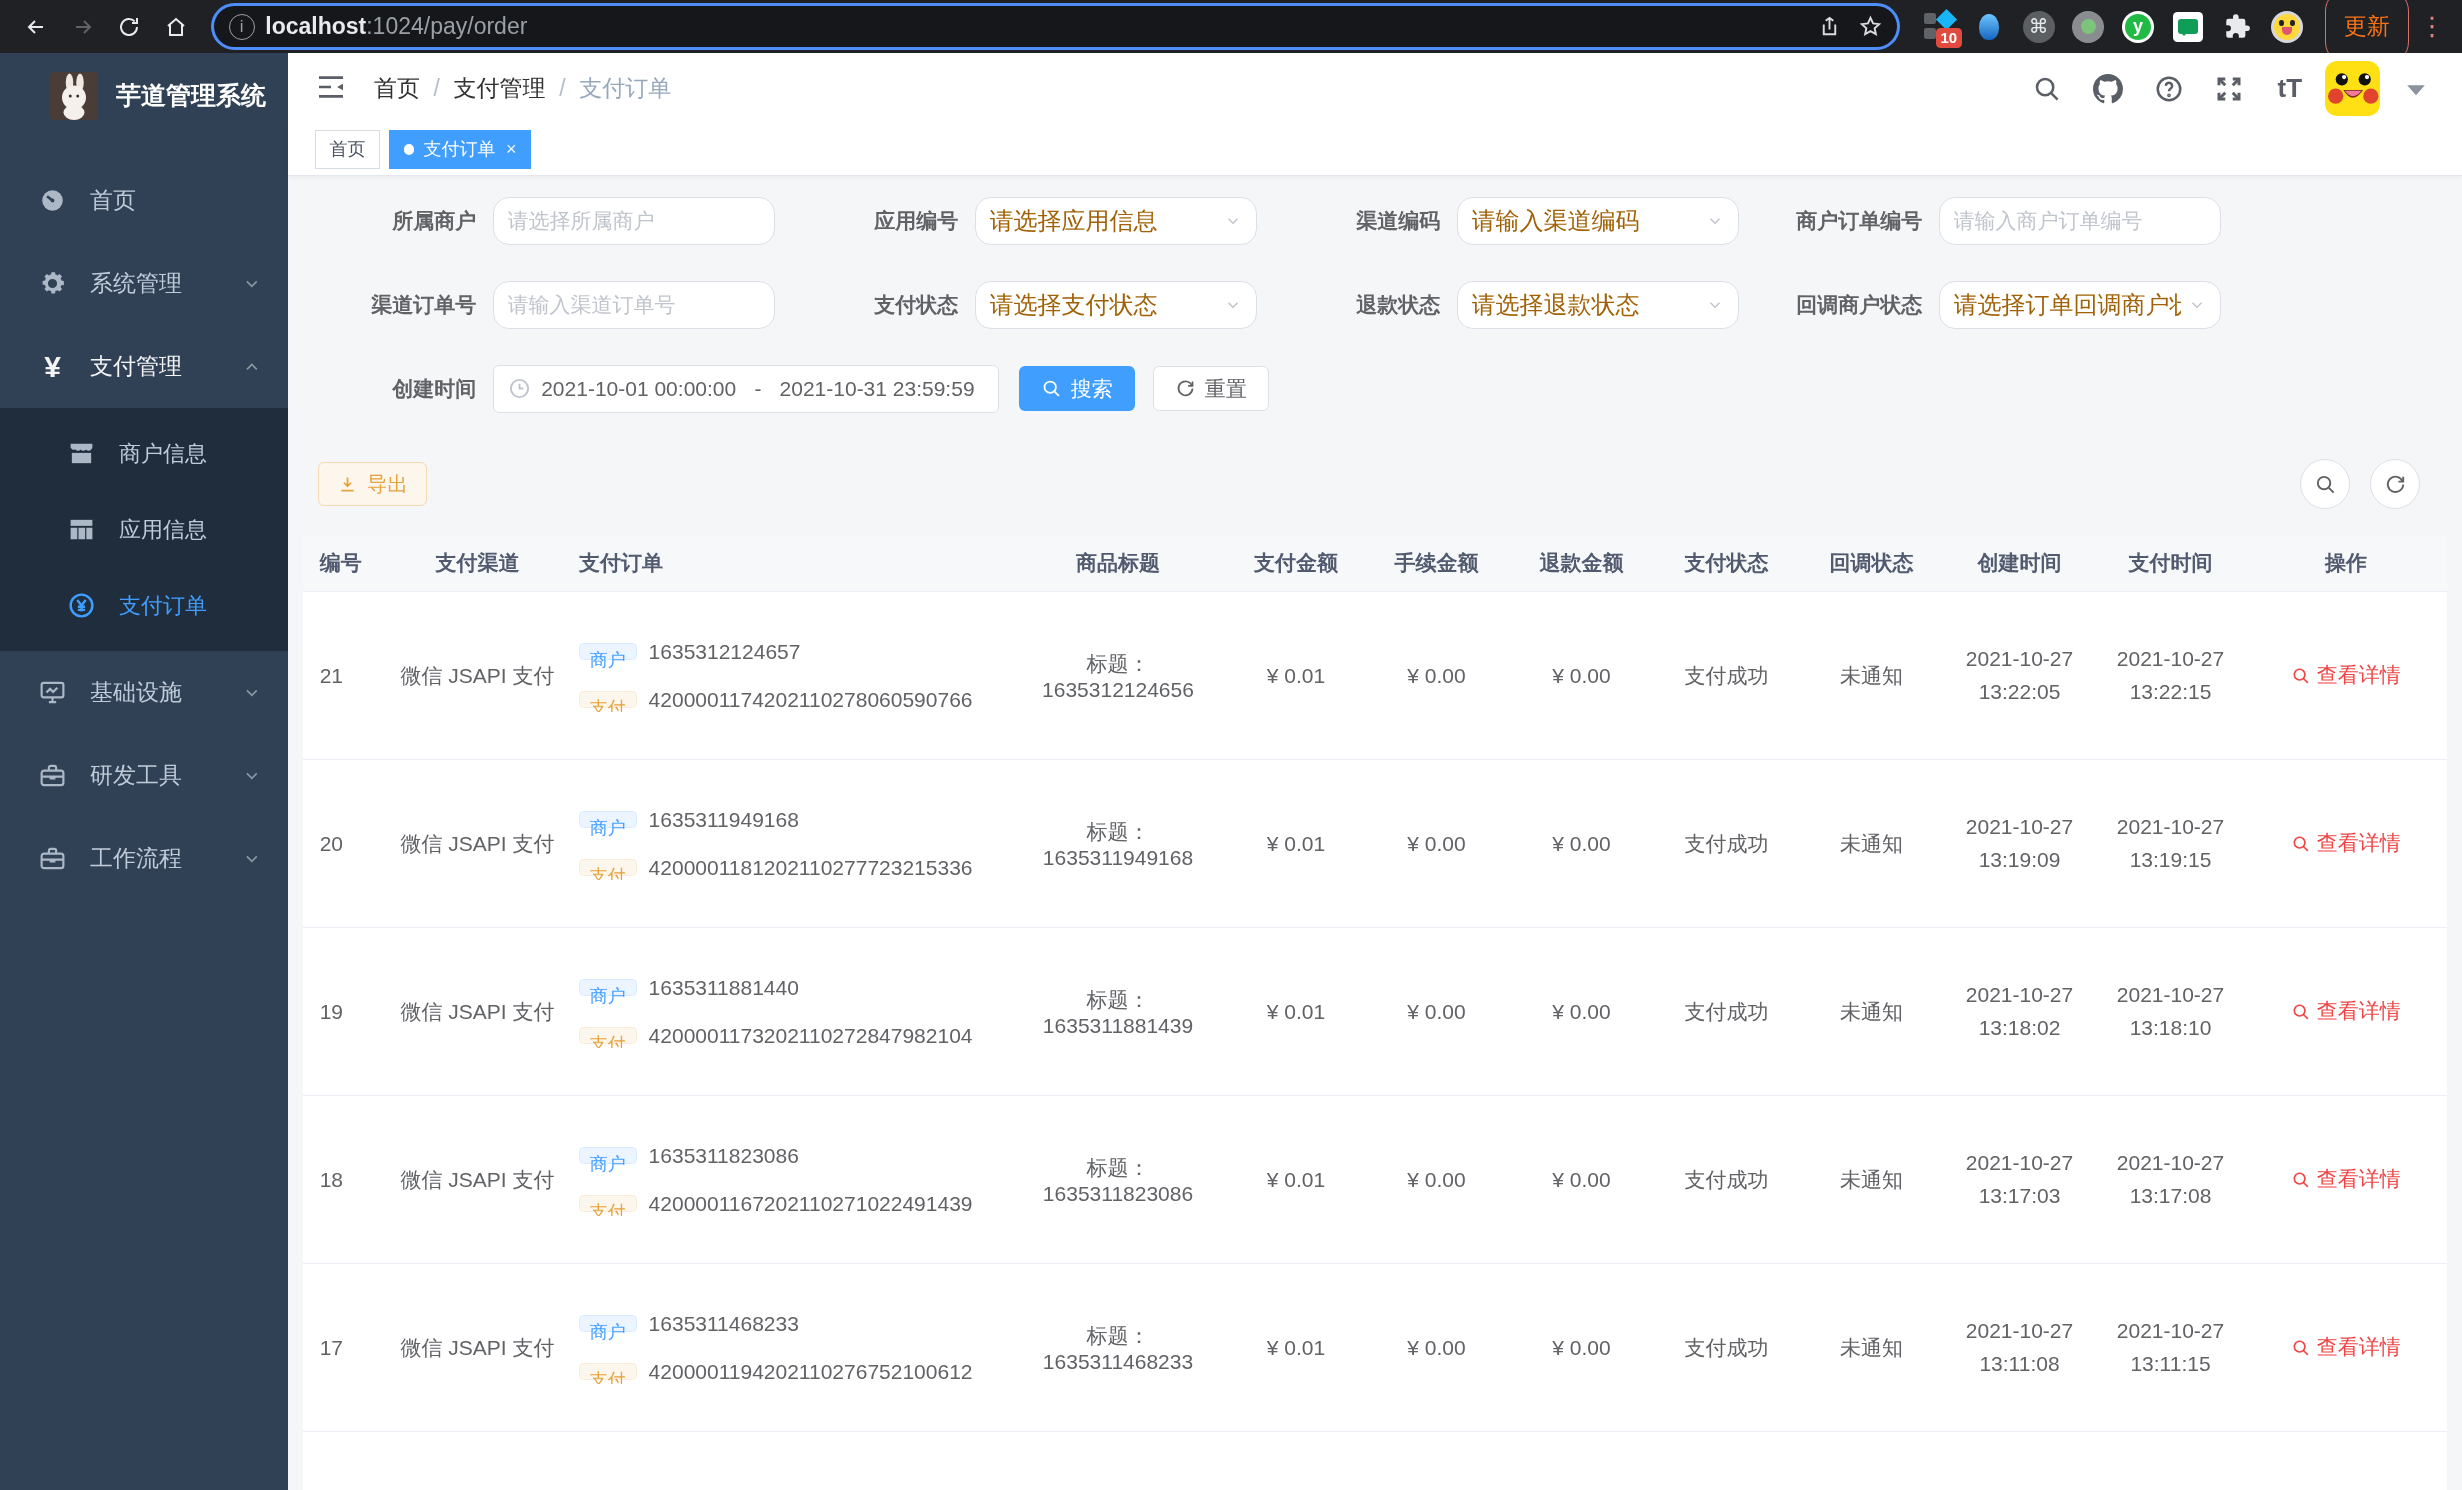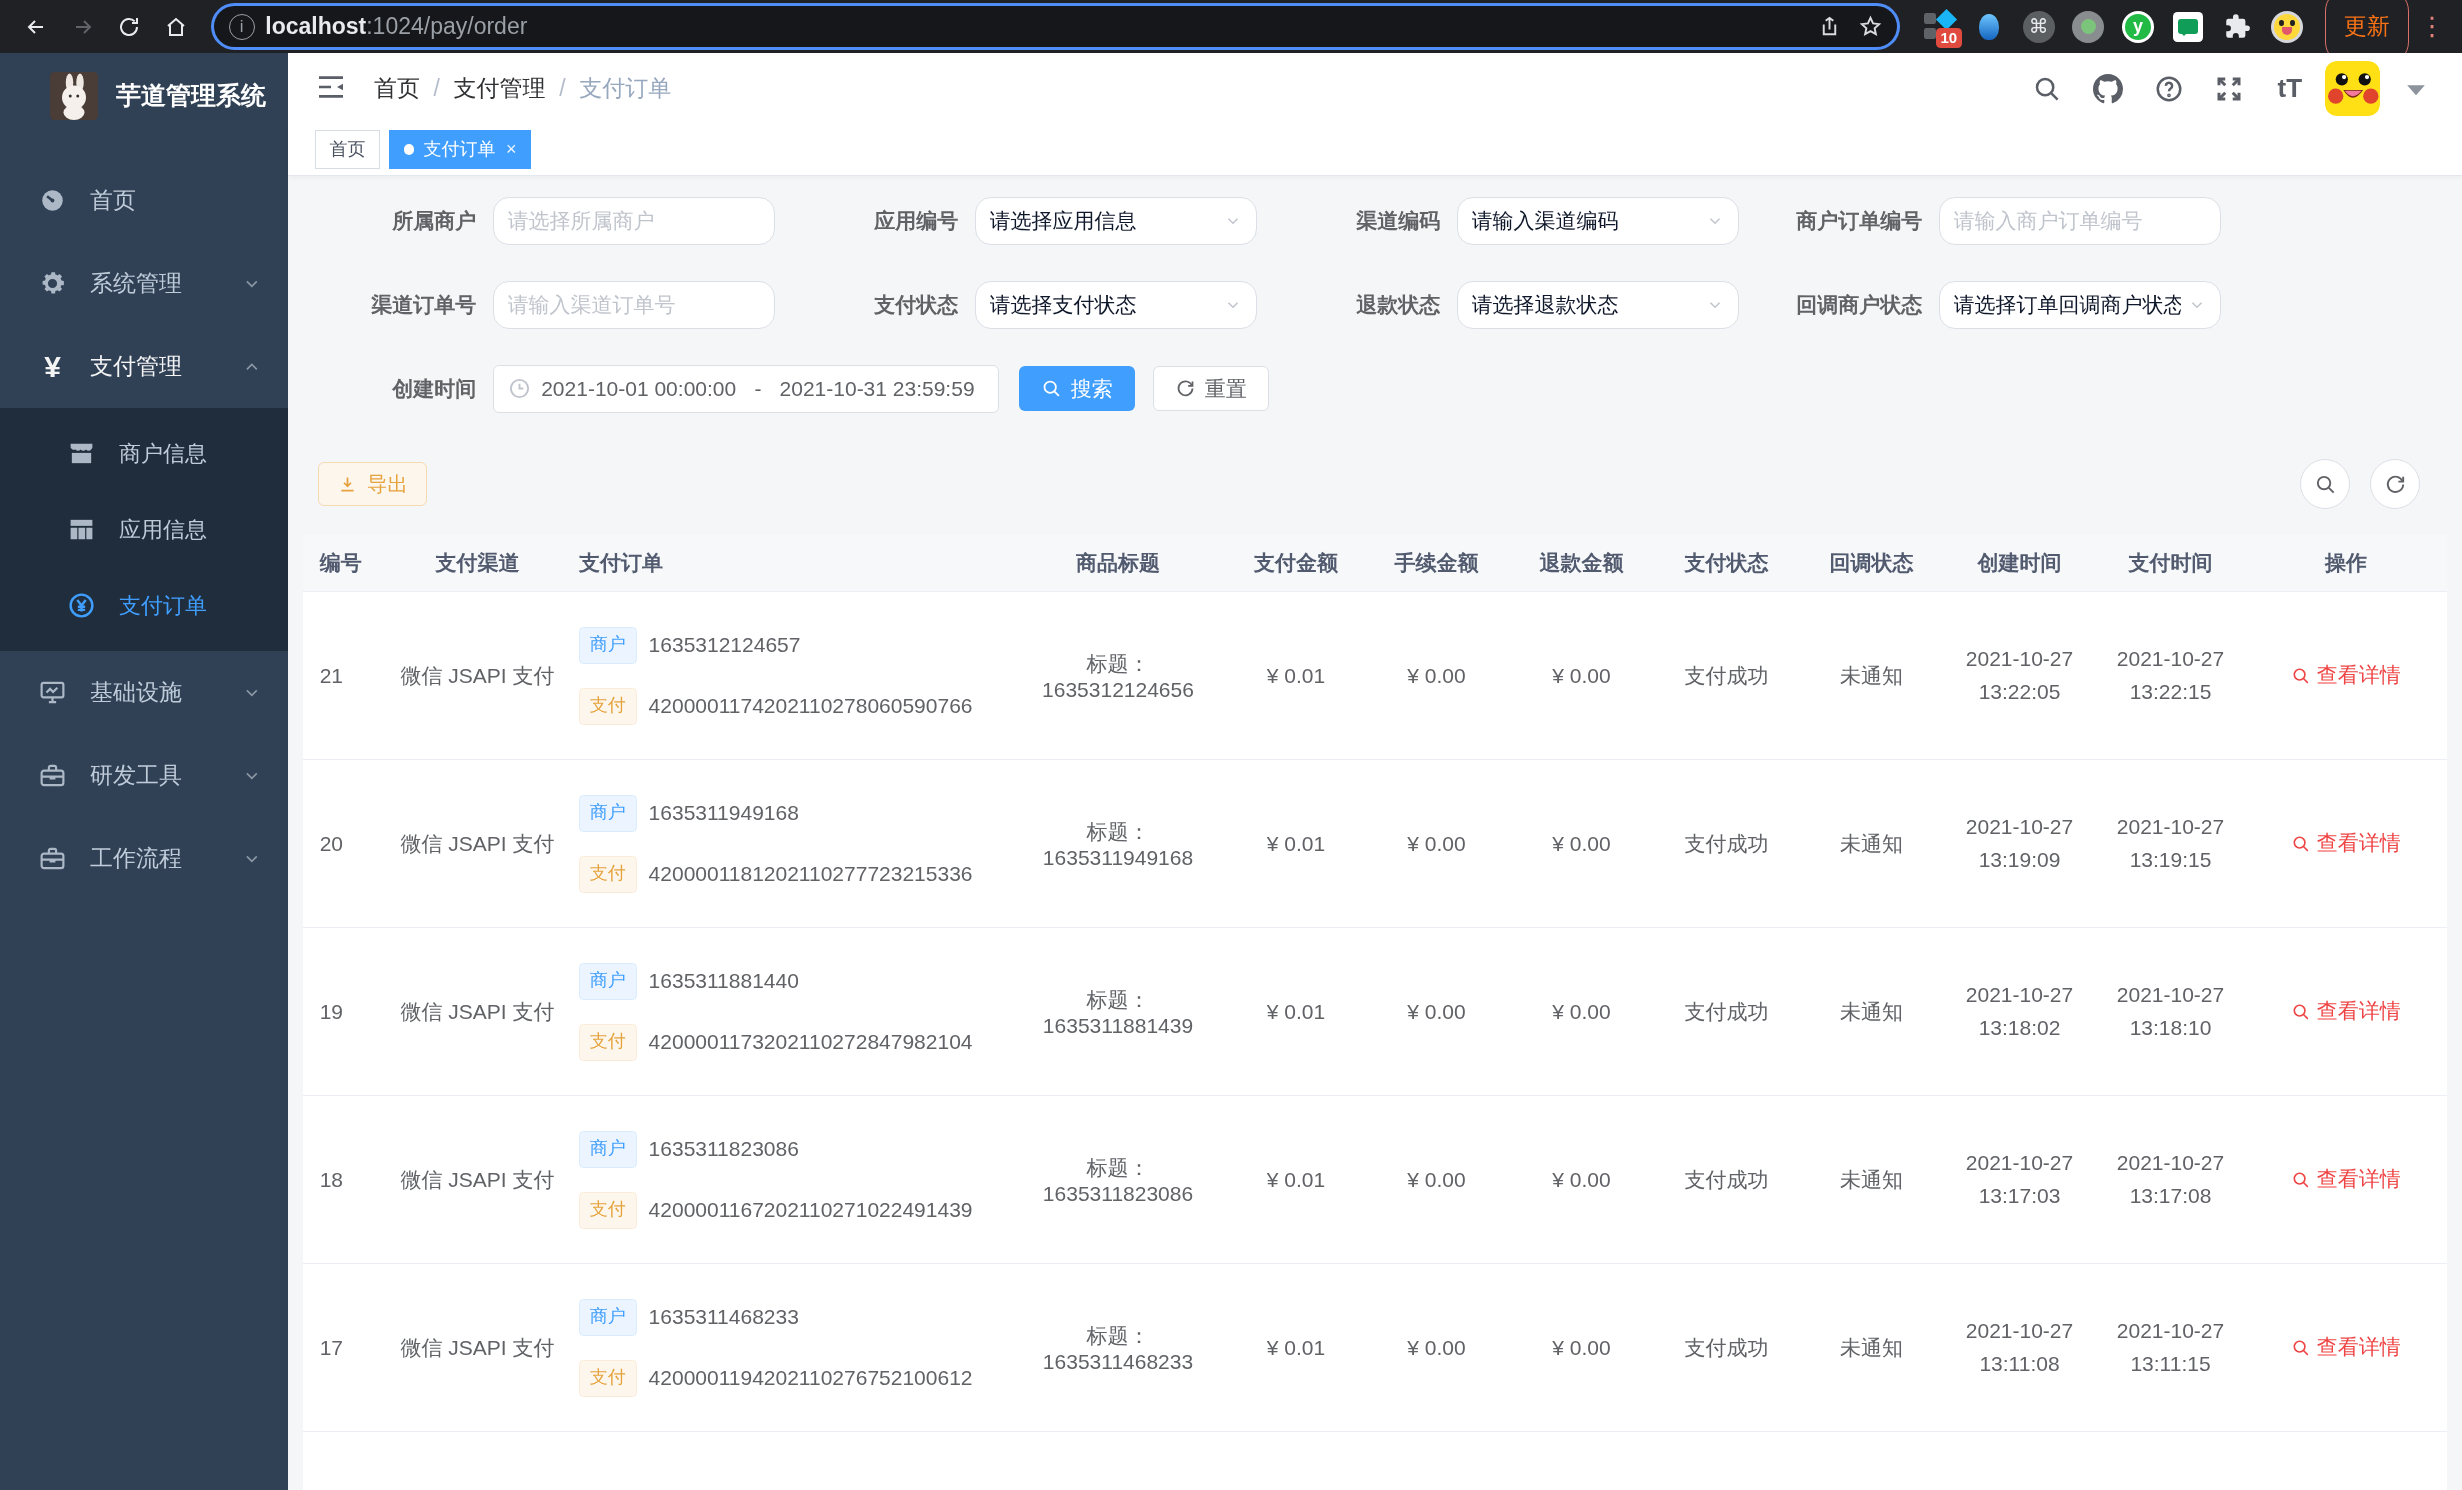--- a/index.html
+++ b/index.html
@@ -98,21 +98,21 @@
   
   .content { flex:1 1 auto; overflow:hidden; padding:21px 0 0 0; }
   .filter-row { display:flex; align-items:center; padding-left:23px; margin-bottom:36px; }
   .f-field { display:flex; align-items:center; width:482px; flex:0 0 auto; }
   .f-label { width:182px; text-align:right; padding-right:16.7px; font-size:21px; font-weight:700; color:#606266; flex:0 0 auto; }
   .control { width:282px; height:48px; border:0.8px solid #dcdfe6; border-radius:16px; background:#fff;
     display:flex; align-items:center; padding:0 13.6px; gap:7.6px; }
   .control input { border:none; outline:none; width:100%; font-size:21px; color:#606266; background:transparent;
     font-family:inherit; }
   .control input::placeholder { color:#c0c4cc; }
-  .control .ph { flex:1 1 auto; font-size:21px; color:#0f172a; white-space:nowrap; overflow:hidden; }
+  .control .ph { flex:1 1 auto; font-size:24px; color:#a16207; white-space:nowrap; overflow:hidden; }
   .control .chev { color:#c0c4cc; flex:0 0 auto; } .control .chev svg { width:18px; height:18px; }
   .daterange { width:506px; height:48px; border:0.8px solid #dcdfe6; border-radius:6px; background:#fff;
     display:flex; align-items:center; padding:0 13.6px; gap:10.6px; font-size:21px; color:#606266; }
   .daterange .clock { color:#c0c4cc; } .daterange .clock svg { width:23px; height:23px; }
   .daterange .sep { color:#606266; padding:0 7.6px; }
   .btn { height:45px; border-radius:6px; font-size:21px; display:inline-flex; align-items:center; gap:9px;
     padding:0 21px; cursor:pointer; border:0.8px solid transparent; }
   .btn svg { width:21px; height:21px; }
   .btn-primary { background:#409eff; color:#fff; margin-left:19.7px; }
   .btn-plain { background:#fff; color:#606266; border-color:#dcdfe6; margin-left:18px; }
@@ -127,21 +127,21 @@
   .table { width:2144px; margin:26px 0 0 15px; background:#fff; font-size:21px; color:#606266; }
   .t-head { display:flex; background:#f7f8fa; height:56px; align-items:center; font-weight:700; color:#515a6e; }
   .t-row { display:flex; align-items:center; min-height:168px; border-top:0.8px solid #ebeef5; background:#fff; }
   .t-cell { flex:0 0 auto; text-align:center; padding:0 4.5px; overflow:hidden; }
   .c0 { width:91px; text-align:left; padding-left:16.7px; }
   .c1 { width:167px; } .c2 { width:447px; text-align:left; padding-left:18px; }
   .c3 { width:220px; } .c4 { width:136px; } .c5,.c6,.c7,.c8 { width:145px; }
   .c9,.c10 { width:151px; line-height:1.55; } .c11 { width:200px; }
   .order-lines { display:flex; flex-direction:column; gap:24px; }
   .order-line { display:flex; align-items:center; gap:12px; white-space:nowrap; }
-  .badge { font-size:18px; height:37px; line-height:32px; padding:0 9.8px; border-radius:4.5px; flex:0 0 auto; }
+  .badge { font-size:18px; height:17px; line-height:32px; padding:0 9.8px; border-radius:4.5px; flex:0 0 auto; }
   .badge.merchant { color:#409eff; background:#ecf5ff; border:0.8px solid #d9ecff; }
   .badge.pay { color:#e6a23c; background:#fdf6ec; border:0.8px solid #faecd8; }
   .view-link { color:#ef4444; display:inline-flex; align-items:center; gap:6px; cursor:pointer; }
   .view-link svg { width:19.7px; height:19.7px; }
 </style>
 </head>
 <body>
 
 <div class="chrome">
   <div class="navbtn">

